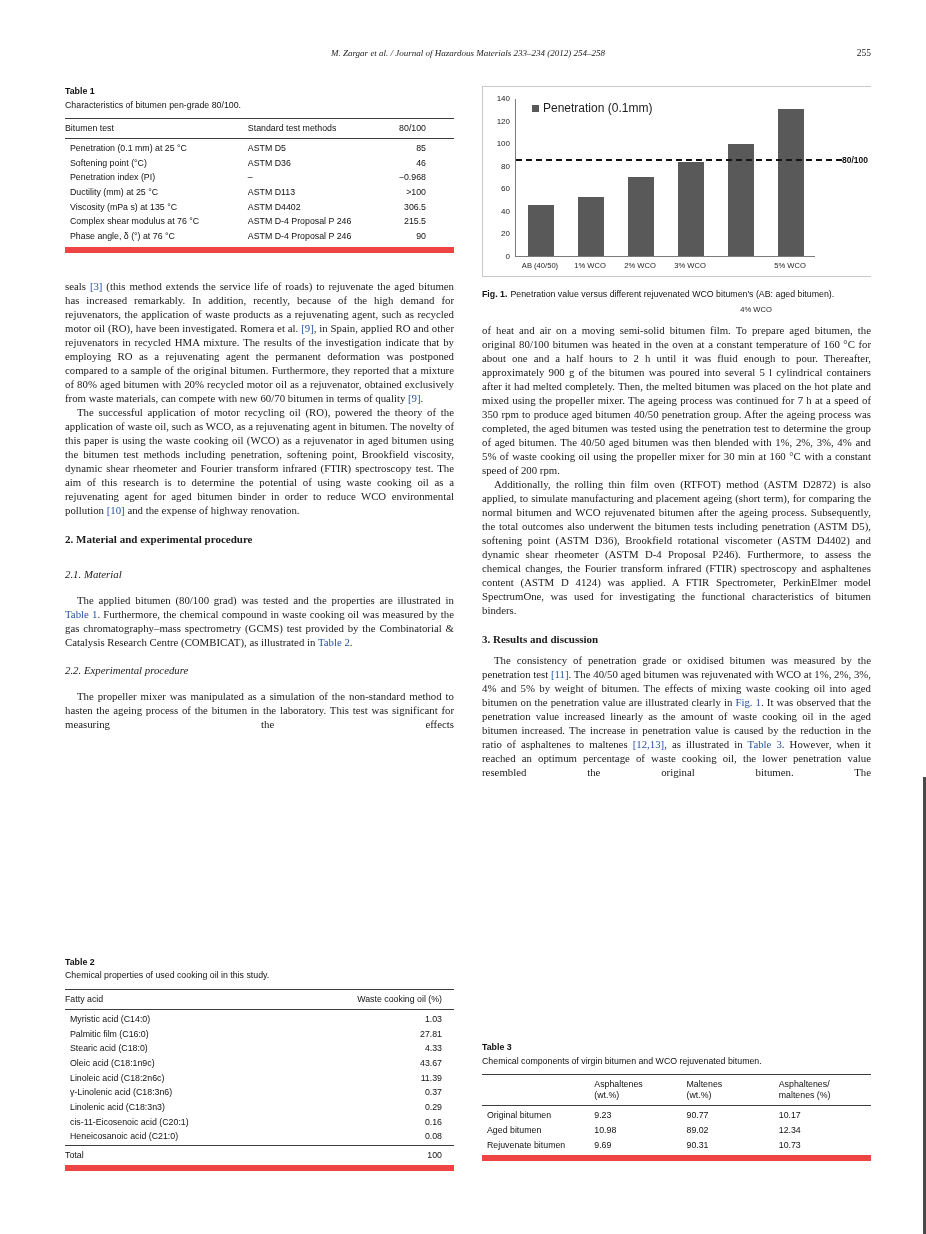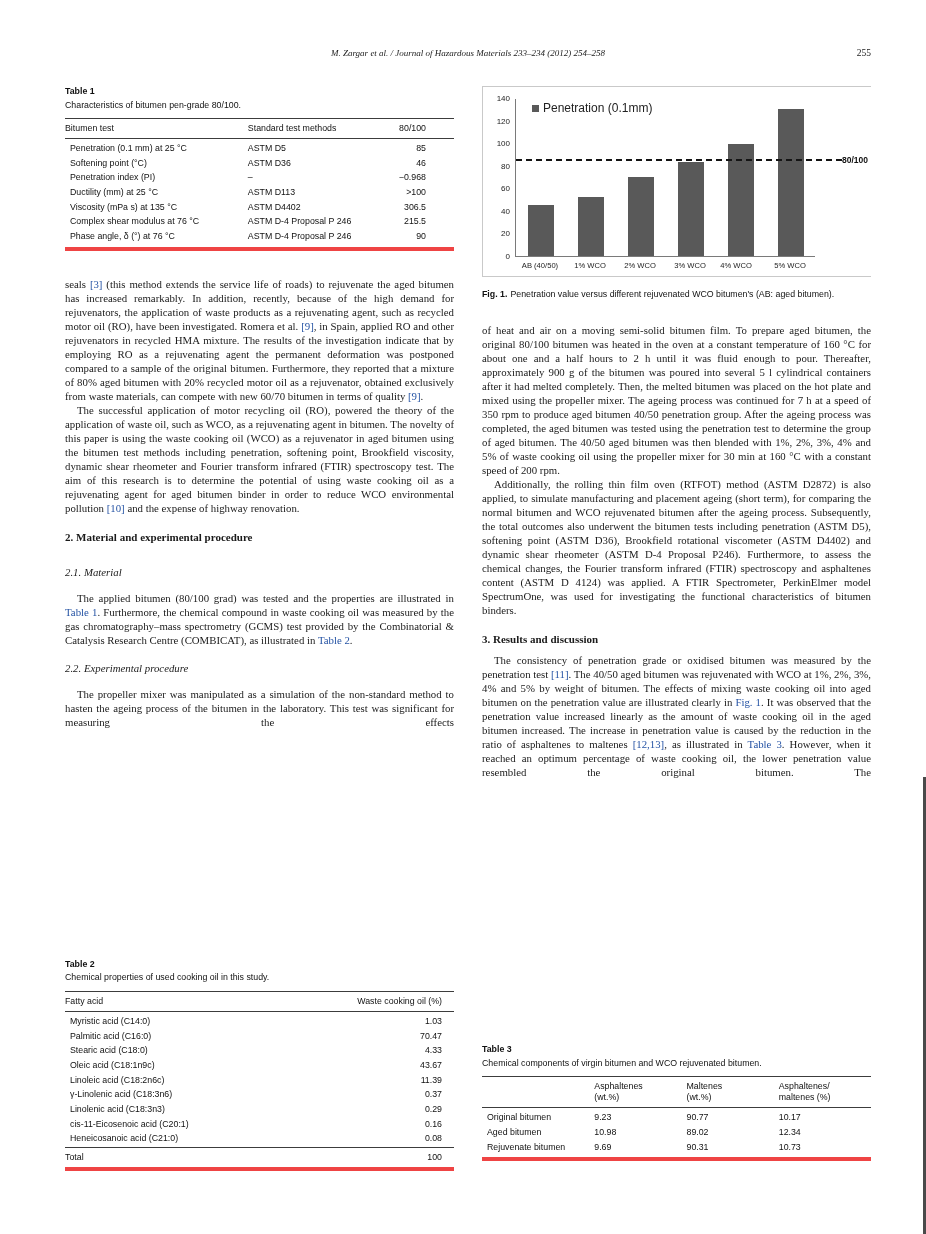--- a/index.html
+++ b/index.html
@@ -31,21 +31,21 @@
 
   
   .table-block { margin-bottom:26px; }
   .t2block { margin-top:auto; }
   .t3block { margin-top:auto; margin-bottom:36px; }
   .tbl-caption { font-family:"Liberation Sans", sans-serif; font-size:8.8px; line-height:11.5px; margin-bottom:7px; color:#111; }
   .tbl-label { font-weight:bold; display:block; margin-bottom:2px; }
   .paper-table {
     width:100%; border-collapse:collapse;
     font-family:"Liberation Sans", sans-serif; font-size:8.8px; color:#111;
-    border-top:1px solid #3c3c3c; border-bottom:4px solid #ef4444;
+    border-top:1px solid #3c3c3c; border-bottom:6px solid #ef4444;
   }
   .paper-table th { font-weight:normal; text-align:left; border-bottom:1px solid #3c3c3c; padding:4px 0; vertical-align:bottom; white-space:pre-line; line-height:11px; }
   .paper-table td { padding:1.6px 0; vertical-align:top; line-height:11.5px; }
   .paper-table tbody tr:first-child td { padding-top:4px; }
   .paper-table tbody tr:last-child td { padding-bottom:4px; }
   .t1 th:nth-child(1){ width:47%; }
   .t1 th:nth-child(3),.t1 td:nth-child(3){ text-align:right; padding-right:28px; }
   .t1 td:first-child{ padding-left:5px; }
   .t2 th:nth-child(2),.t2 td:nth-child(2){ text-align:right; padding-right:12px; }
   .t2 td:first-child{ padding-left:5px; }
@@ -165,22 +165,22 @@
                 <th>Fatty acid</th>
                 <th>Waste cooking oil (%)</th>
               </tr>
             </thead>
           <tbody>
               <tr>
                 <td>Myristic acid (C14:0)</td>
                 <td>1.03</td>
               </tr>
               <tr>
-                <td>Palmitic acid (C16:0)</td>
-                <td>70.47</td>
+                <td>Palmitic film (C16:0)</td>
+                <td>27.81</td>
               </tr>
               <tr>
                 <td>Stearic acid (C18:0)</td>
                 <td>4.33</td>
               </tr>
               <tr>
                 <td>Oleic acid (C18:1n9c)</td>
                 <td>43.67</td>
               </tr>
               <tr>
@@ -240,21 +240,21 @@
                 <div class="bar" style="left: 212px; width: 26px; height: 111.729px; background: rgb(89, 89, 89);"></div>
                 <div class="bar" style="left: 262px; width: 26px; height: 146.714px; background: rgb(89, 89, 89);"></div>
                 <div class="refline" style="bottom: 94.8px; width: 326px;"></div>
               </div>
           </div>
           <div class="x-axis">
               <div class="xtick" style="left: 0px; width: 50px;">AB (40/50)</div>
               <div class="xtick" style="left: 50px; width: 50px;">1% WCO</div>
               <div class="xtick" style="left: 100px; width: 50px;">2% WCO</div>
               <div class="xtick" style="left: 150px; width: 50px;">3% WCO</div>
-              <div class="xtick" style="left: 196px; width: 50px;">4% WCO</div>
+              <div class="xtick" style="left: 216px; width: 50px; margin-top: 44px;">4% WCO</div>
               <div class="xtick" style="left: 250px; width: 50px;">5% WCO</div>
             </div>
           <div class="ref-label" style="bottom: 110.8px;">80/100</div>
         </div>
         <p class="fig-caption">
           <b>Fig. 1.</b><span>Penetration value versus different rejuvenated WCO bitumen's (AB: aged bitumen).</span>
         </p>
       </div>
 
       <p class="body-text"><span>of heat and air on a moving semi-solid bitumen film. To prepare aged bitumen, the original 80/100 bitumen was heated in the oven at a constant temperature of 160 °C for about one and a half hours to 2 h until it was fluid enough to pour. Thereafter, approximately 900 g of the bitumen was poured into several 5 l cylindrical containers after it had melted completely. Then, the melted bitumen was placed on the hot plate and mixed using the propeller mixer. The ageing process was continued for 7 h at a speed of 350 rpm to produce aged bitumen 40/50 penetration group. After the ageing process was completed, the aged bitumen was tested using the penetration test to determine the group of aged bitumen. The 40/50 aged bitumen was then blended with 1%, 2%, 3%, 4% and 5% of waste cooking oil using the propeller mixer for 30 min at 160 °C with a constant speed of 200 rpm.</span></p>

